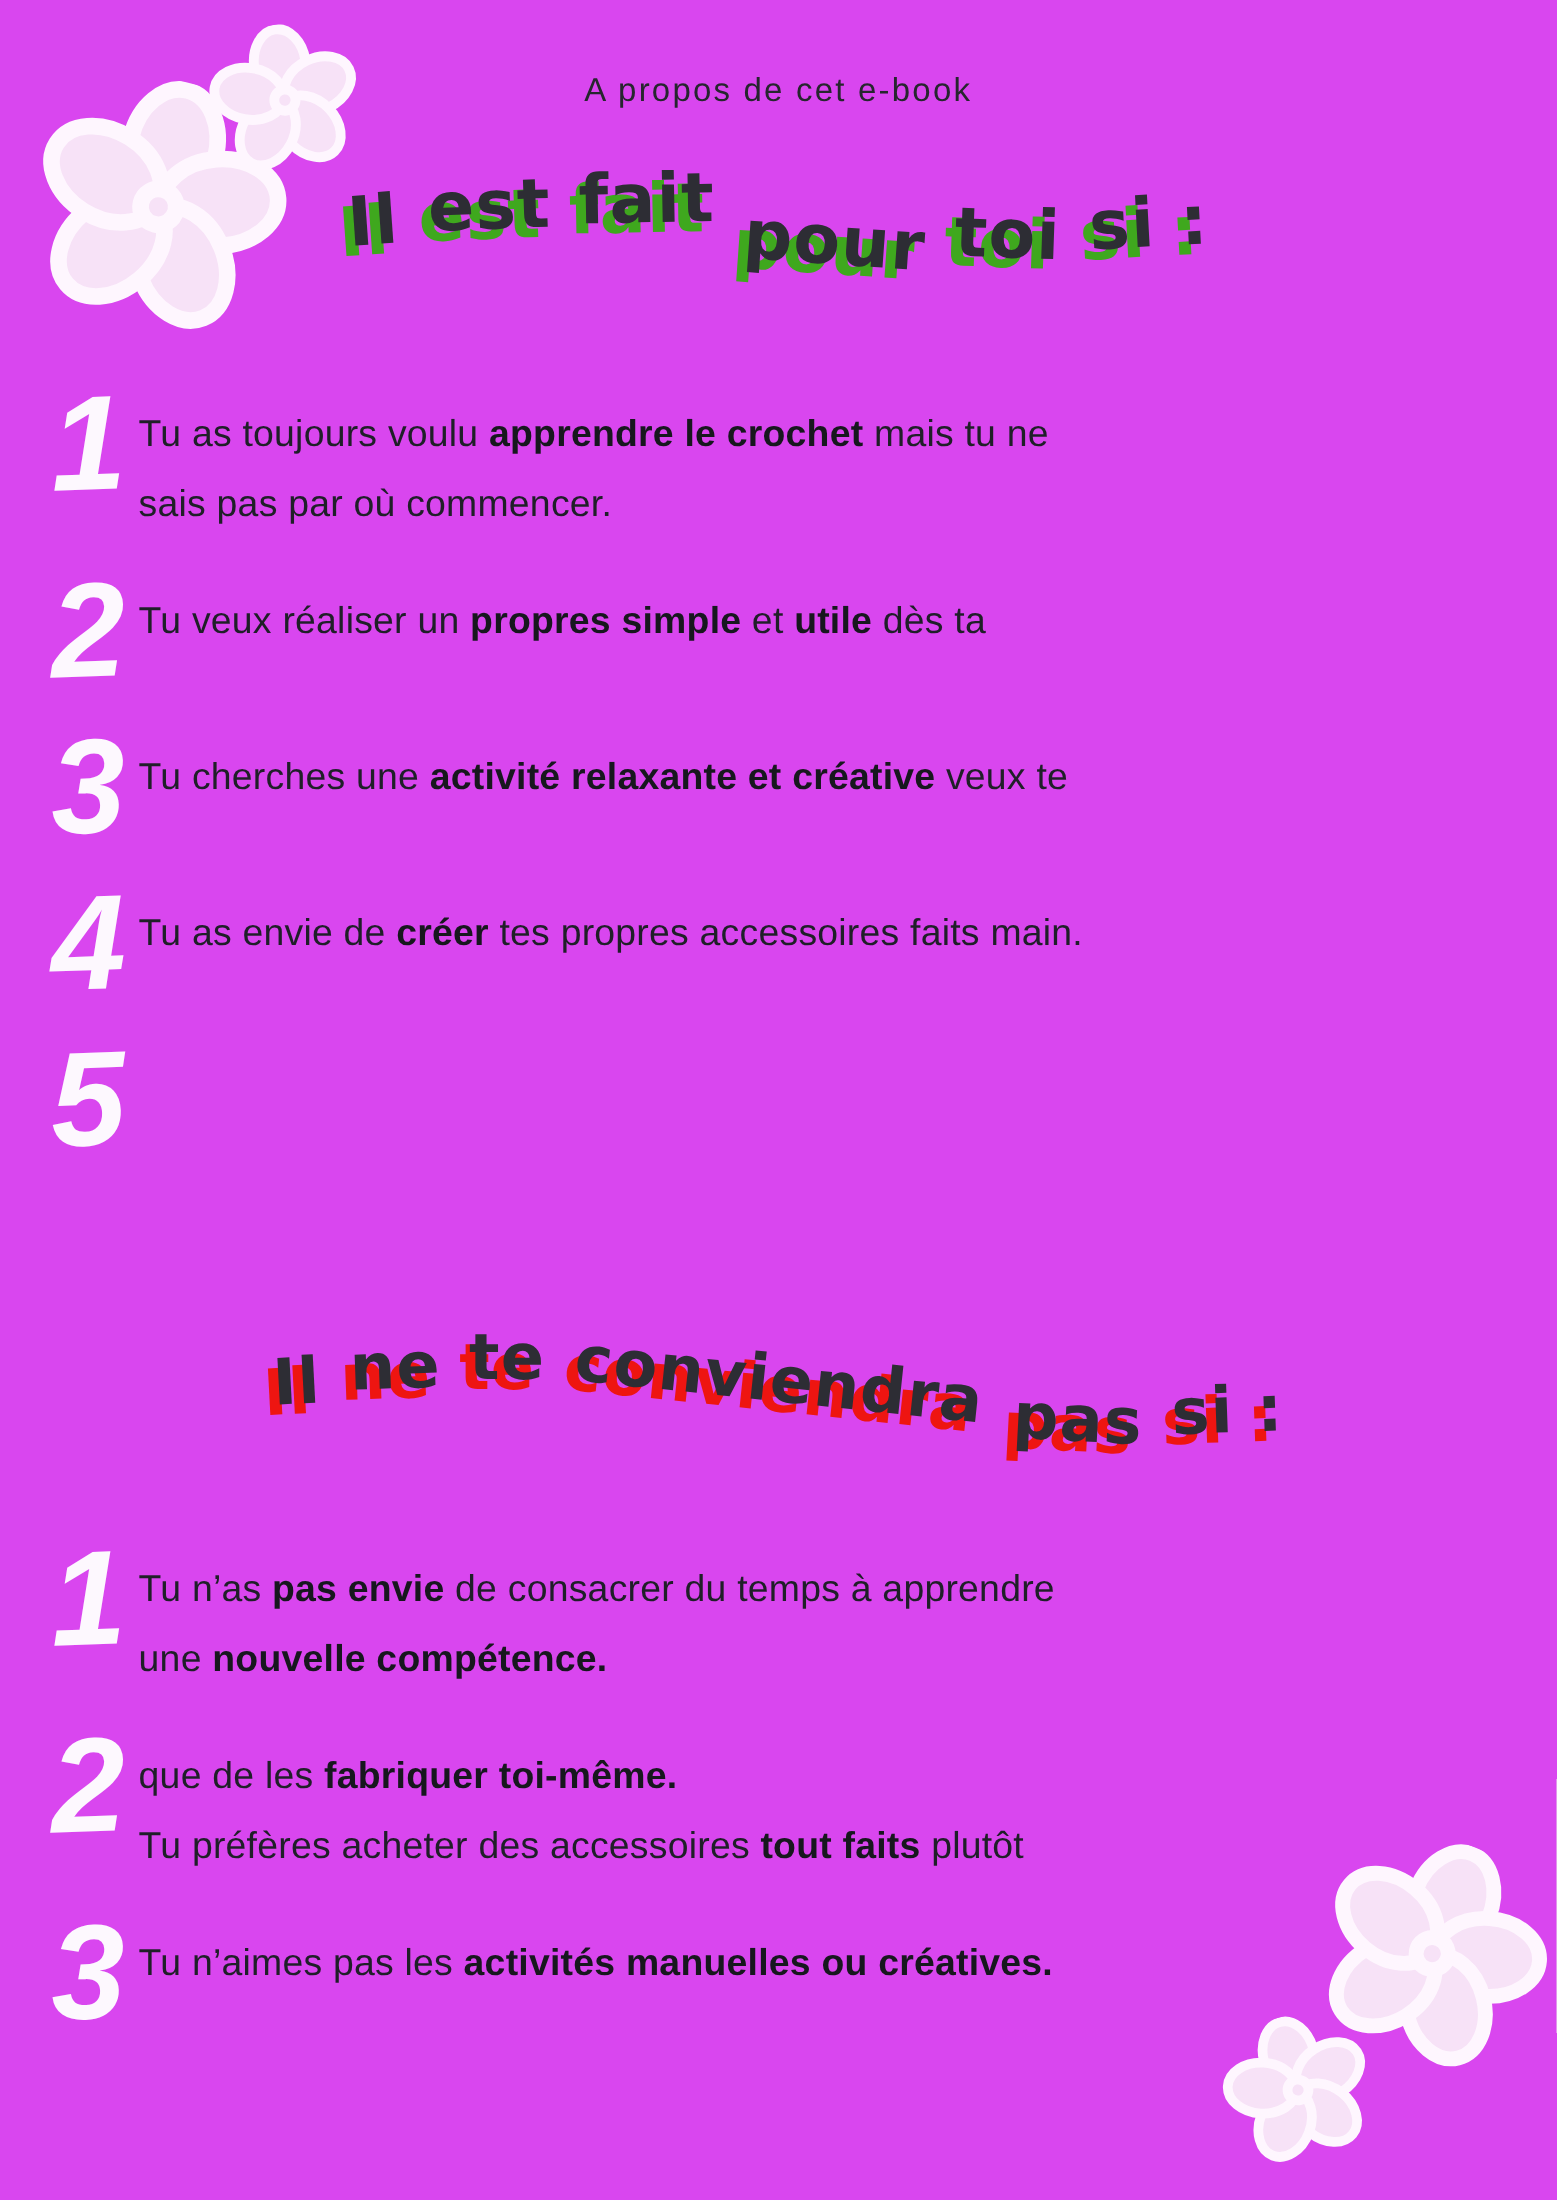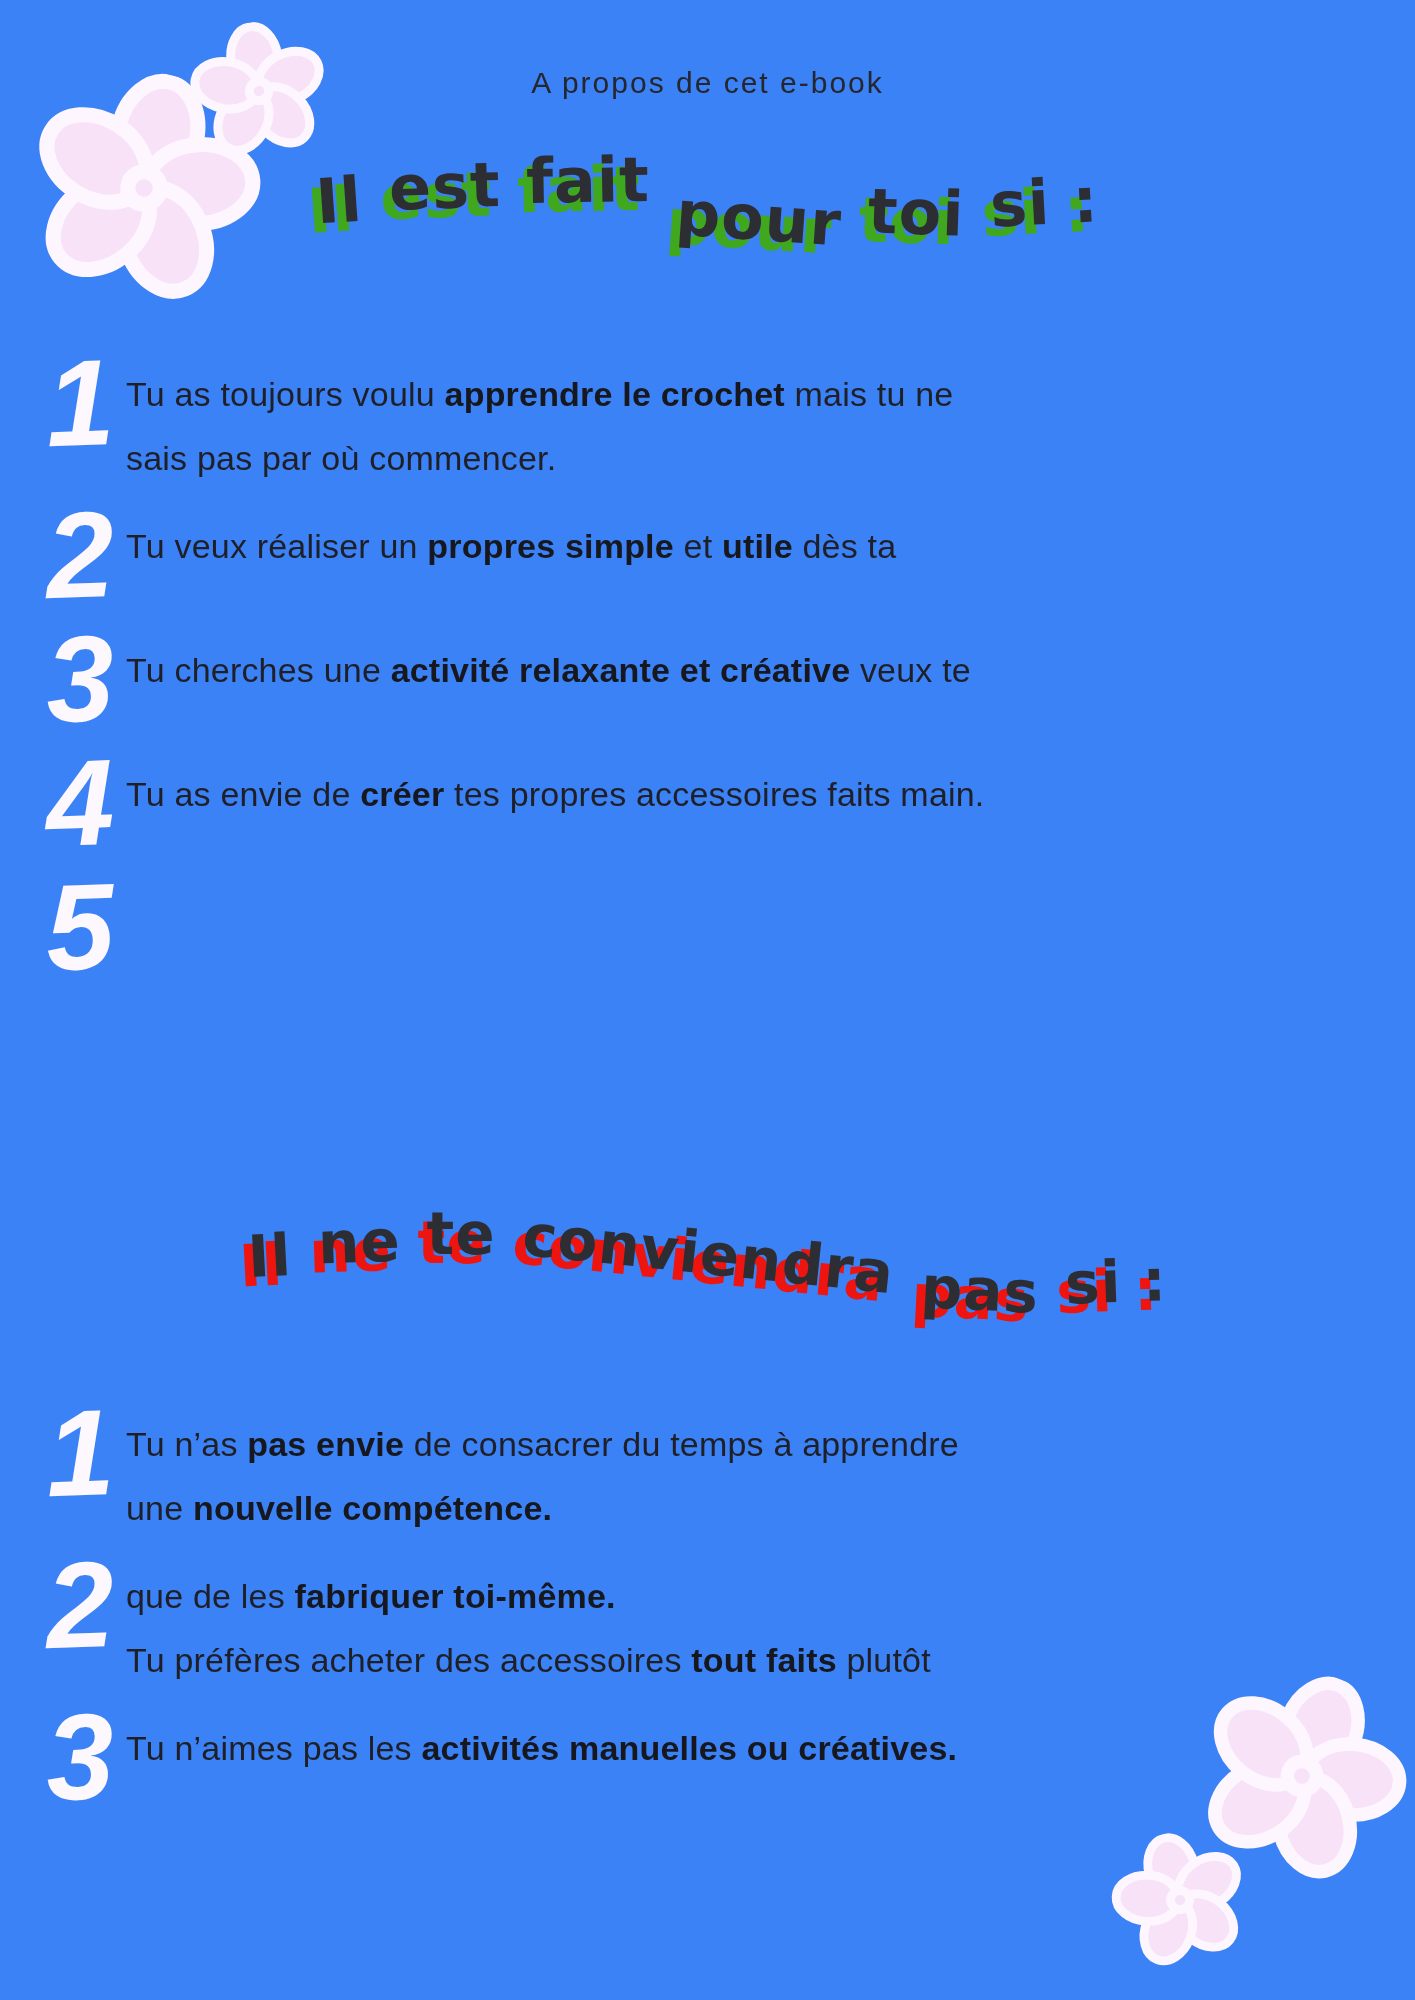--- a/index.html
+++ b/index.html
@@ -1,21 +1,21 @@
 <!DOCTYPE html>
 <html lang="fr"><head>
 <meta charset="utf-8">
 <style>
   * { margin:0; padding:0; box-sizing:border-box; }
   html,body { background:#e9d8ea; }
   .page {
     position:relative;
     width:1415px; height:2000px;
     margin:0 auto;
-    background:#3b82f6;
+    background:#d946ef;
     overflow:hidden;
     font-family:"Liberation Sans", sans-serif;
     color:#1f1f28;
   }
 
   
   .flower { position:absolute; pointer-events:none; }
   .flower.f1 { left:28px;  top:72px;   width:232px; height:232px; transform:rotate(14deg); }
   .flower.f2 { left:190px; top:22px;   width:138px; height:138px; transform:rotate(-8deg); }
   .flower.f3 { left:1198px;top:1672px; width:208px; height:208px; transform:rotate(22deg); }
@@ -56,21 +56,21 @@
   section[data-section="1"] .tword:nth-child(1){ transform:translateY(10px) rotate(-3deg); }
   section[data-section="1"] .tword:nth-child(2){ transform:translateY(-4px) rotate(-2deg); }
   section[data-section="1"] .tword:nth-child(3){ transform:translateY(-12px) rotate(0deg); }
   section[data-section="1"] .tword:nth-child(4){ transform:translateY(8px)  rotate(6deg); }
   section[data-section="1"] .tword:nth-child(5){ transform:translateY(44px) rotate(3deg); }
   section[data-section="1"] .tword:nth-child(6){ transform:translateY(36px) rotate(-2deg); }
 
   
   .items {
     position:absolute; left:34px; right:50px;
-    display:flex; flex-direction:column; gap:24px;
+    display:flex; flex-direction:column; gap:42px;
   }
   section[data-section="0"] .items { top:362px; }
   section[data-section="1"] .items { top:1412px; }
 
   .item { display:flex; align-items:flex-start; }
   .num {
     flex:0 0 92px;
     font-size:122px; line-height:0.95;
     font-style:italic; font-weight:700;
     color:#fdf8fe;

